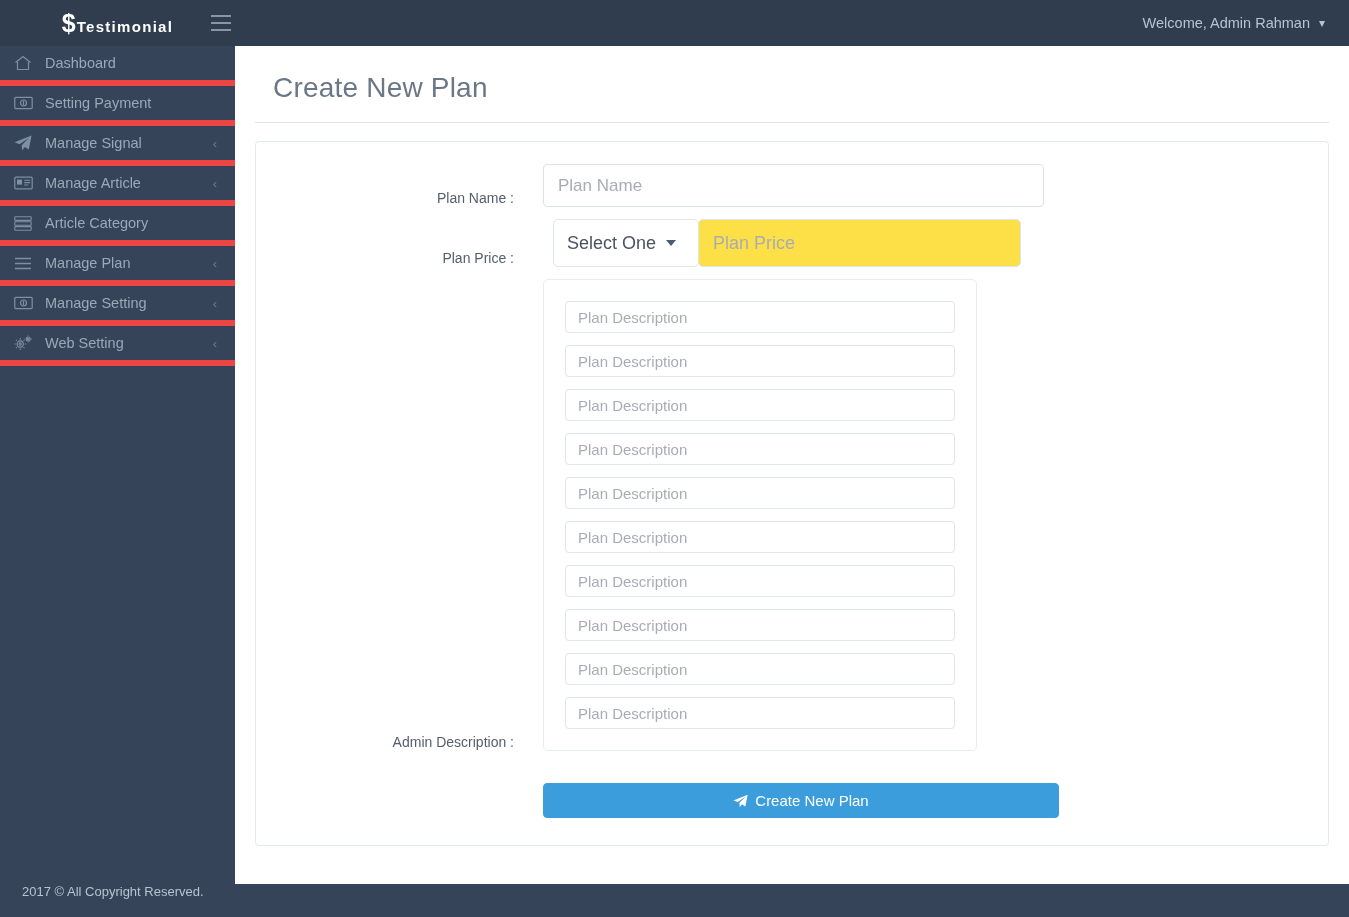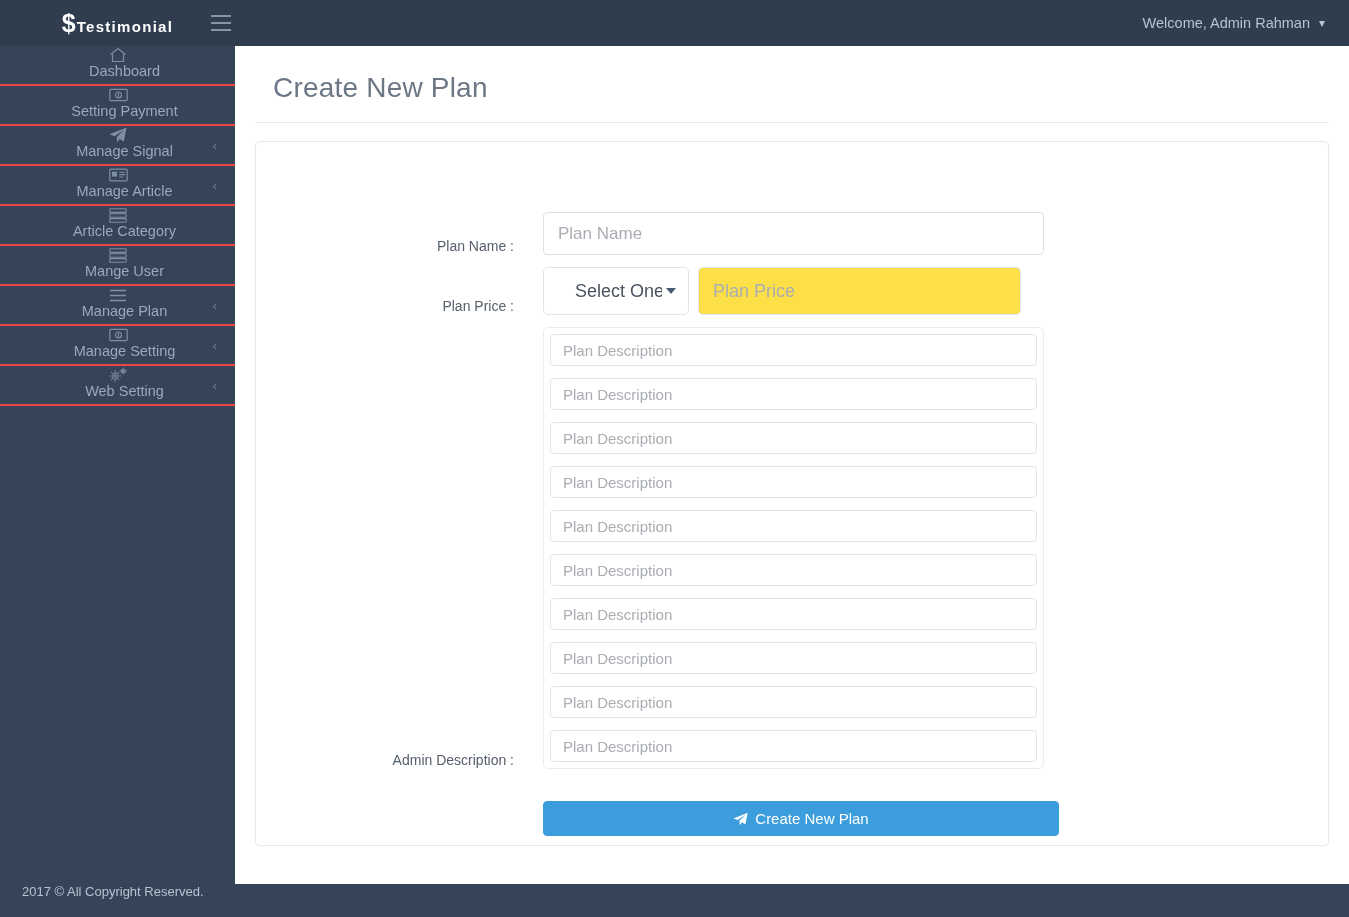--- a/index.html
+++ b/index.html
@@ -71,24 +71,23 @@
     background: #36445a;
     overflow: hidden;
   }
   .nav-item {
     position: relative;
     height: 40px;
     display: flex; align-items: center;
     padding-left: 14px;
     color: #9aa8b8;
     font-size: 14.5px;
-    border-bottom: 2px solid #ef4444;
+    border-bottom: 6px solid #ef4444;
     cursor: pointer;
     text-decoration: none;
-    flex-direction: column;
   }
   .nav-ico {
     width: 24px; height: 18px;
     display: inline-flex; align-items: center; justify-content: flex-start;
     margin-right: 7px;
     color: #7f8fa2;
     flex: 0 0 auto;
   }
   .nav-ico svg { display: block; }
   .nav-label { line-height: 1; }
@@ -163,42 +162,42 @@
     width: 501px;
     height: 43px;
     border: 1px solid #d9e2e9;
     border-radius: 4px;
     padding: 0 14px;
     font-size: 17px;
     color: #555;
     font-family: "Liberation Sans", sans-serif;
     background: #fff;
     outline: none;
-    margin-top: 48px;
   }
   .inp::placeholder { color: #a9adb3; }
 
   .price-row { display: flex; gap: 9px; }
   .sel-wrap {
     position: relative;
     width: 146px; height: 48px;
   }
   .sel {
     width: 146px; height: 48px;
     border: 1px solid #dde5ec;
     border-radius: 5px;
     background: #fff;
-    padding: 0 26px 0 31px;
+    padding: 0 26px 0 13px;
     font-size: 18px;
     color: #4a5461;
     font-family: "Liberation Sans", sans-serif;
     appearance: none;
     -webkit-appearance: none;
     outline: none;
     cursor: pointer;
+    margin-left: 10px;
   }
   .sel-caret {
     position: absolute; right: 13px; top: 50%;
     transform: translateY(-50%);
     width: 0; height: 0;
     border-left: 5px solid transparent;
     border-right: 5px solid transparent;
     border-top: 6px solid #4a5b74;
     pointer-events: none;
   }
@@ -209,24 +208,24 @@
     padding: 0 14px;
     font-size: 18px;
     color: #555;
     font-family: "Liberation Sans", sans-serif;
     background: #fde047;
     outline: none;
   }
   .price-inp::placeholder { color: #a9adb3; }
 
   .desc-box {
-    width: 501px;
+    width: 434px;
     border: 1px solid #e6eef4;
     border-radius: 5px;
-    padding: 6px;
+    padding: 21px;
   }
   .desc-inp {
     display: block;
     width: 100%;
     height: 32px;
     border: 1px solid #dfe5ea;
     border-radius: 4px;
     padding: 0 12px;
     margin-bottom: 12px;
     font-size: 15px;
@@ -331,32 +330,20 @@
         <rect x="0.8" y="0.8" width="16.4" height="3.6" rx="0.6"></rect>
         <rect x="0.8" y="5.7" width="16.4" height="3.6" rx="0.6"></rect>
         <rect x="0.8" y="10.6" width="16.4" height="3.6" rx="0.6"></rect>
         <path d="M3 2.6h0.01M3 7.5h0.01M3 12.4h0.01" stroke-width="1.6"></path>
       </svg>
     </span>
     <span class="nav-label">Article Category</span>
     <span class="nav-arrow"></span>
   </div>
 
-  <div class="nav-item">
-    <span class="nav-ico">
-      <svg width="18" height="15" viewBox="0 0 18 15" fill="none" stroke="currentColor" stroke-width="1.1">
-        <rect x="0.8" y="0.8" width="16.4" height="3.6" rx="0.6"></rect>
-        <rect x="0.8" y="5.7" width="16.4" height="3.6" rx="0.6"></rect>
-        <rect x="0.8" y="10.6" width="16.4" height="3.6" rx="0.6"></rect>
-        <path d="M3 2.6h0.01M3 7.5h0.01M3 12.4h0.01" stroke-width="1.6"></path>
-      </svg>
-    </span>
-    <span class="nav-label">Mange User</span>
-    <span class="nav-arrow"></span>
-  </div>
 
   <div class="nav-item">
     <span class="nav-ico">
       <svg width="18" height="13" viewBox="0 0 18 13" stroke="currentColor" stroke-width="1.5">
         <path d="M1 1.5h16M1 6.5h16M1 11.5h16"></path>
       </svg>
     </span>
     <span class="nav-label">Manage Plan</span>
     <span class="nav-arrow">‹</span>
   </div>

